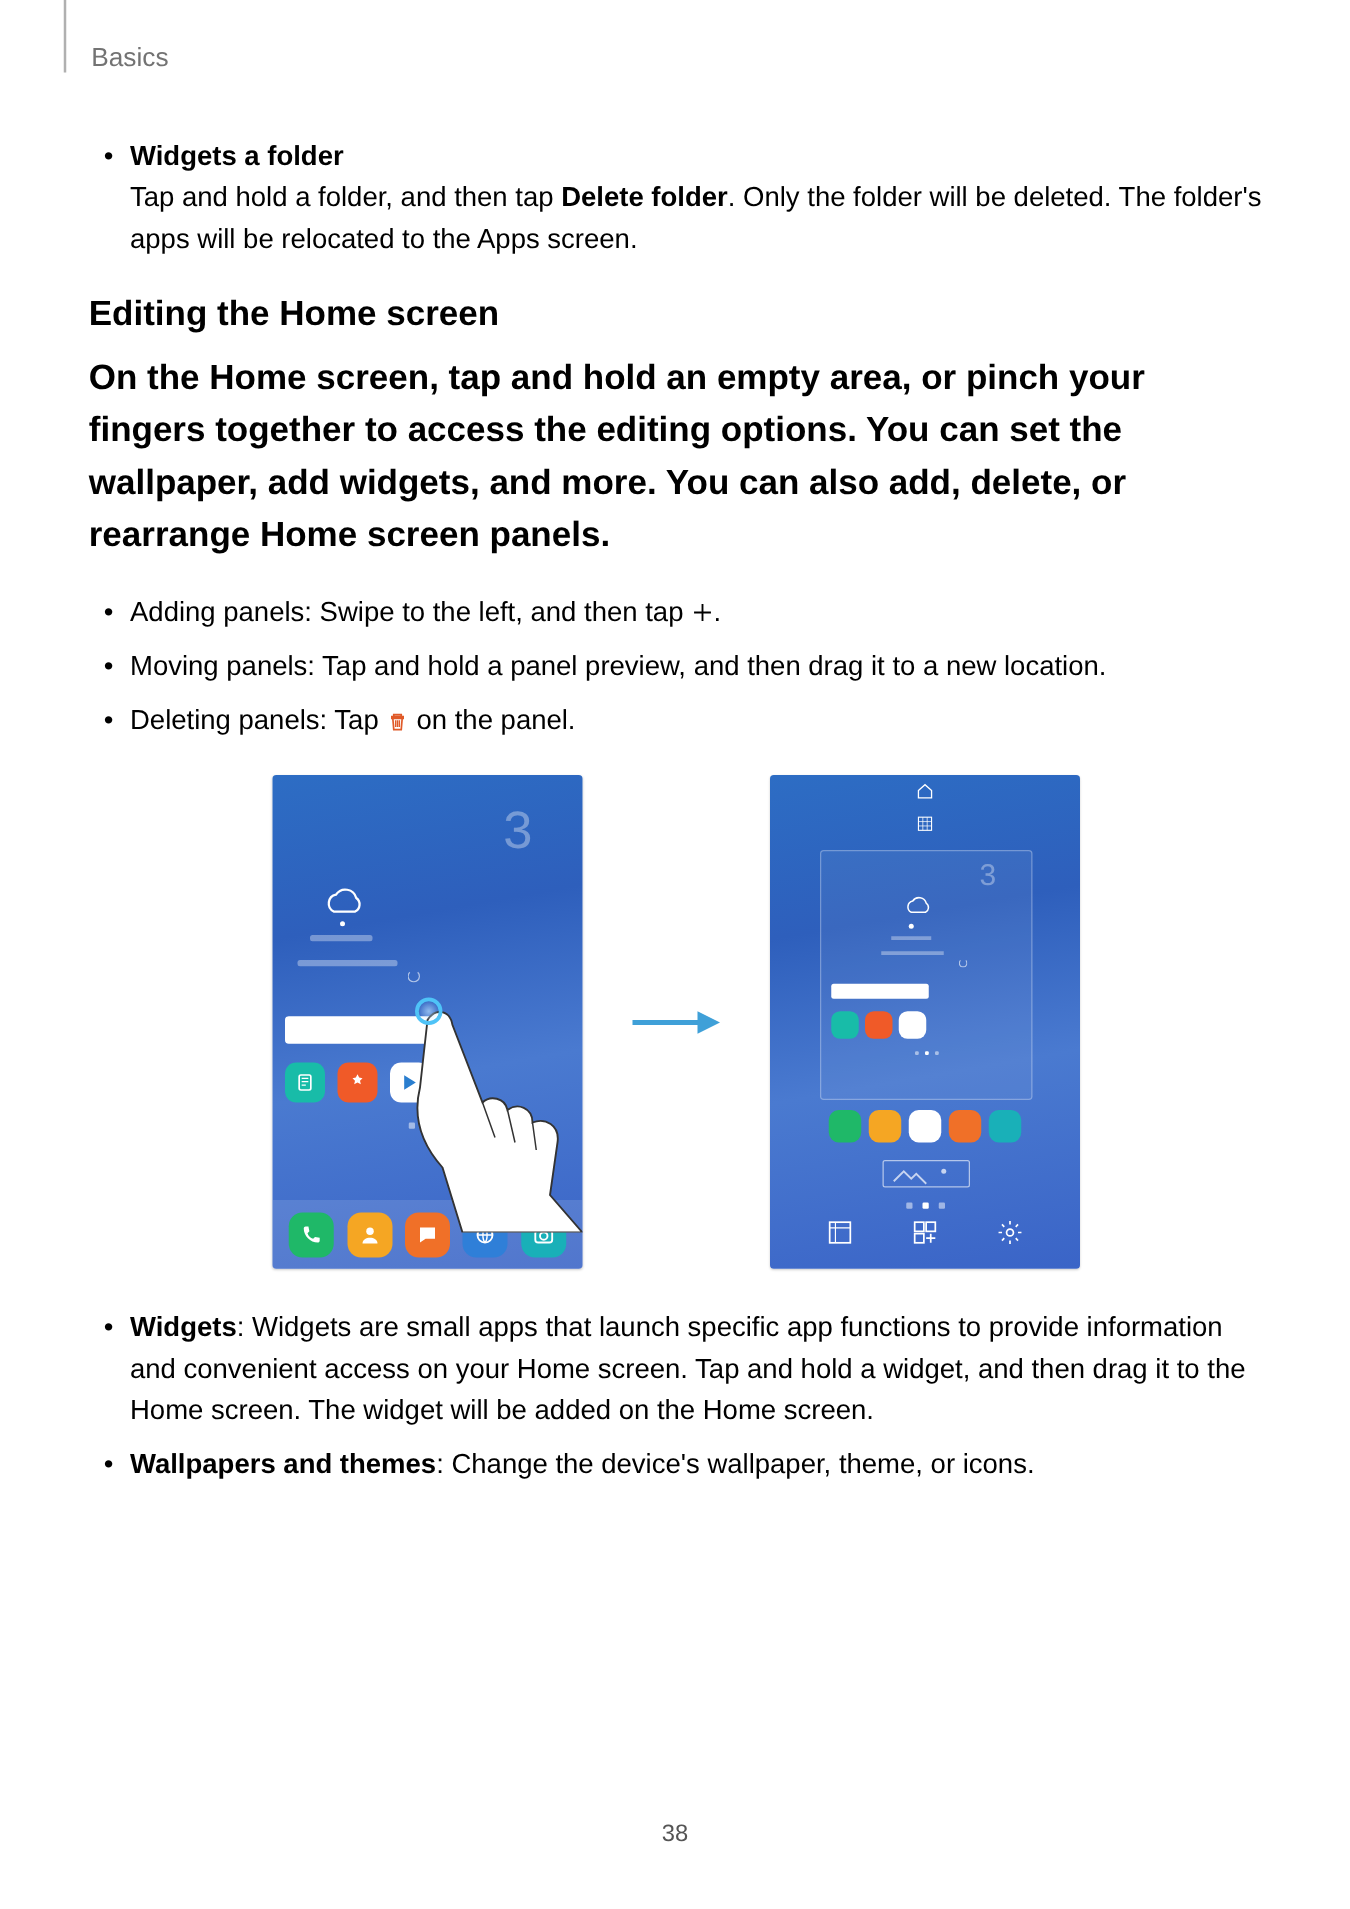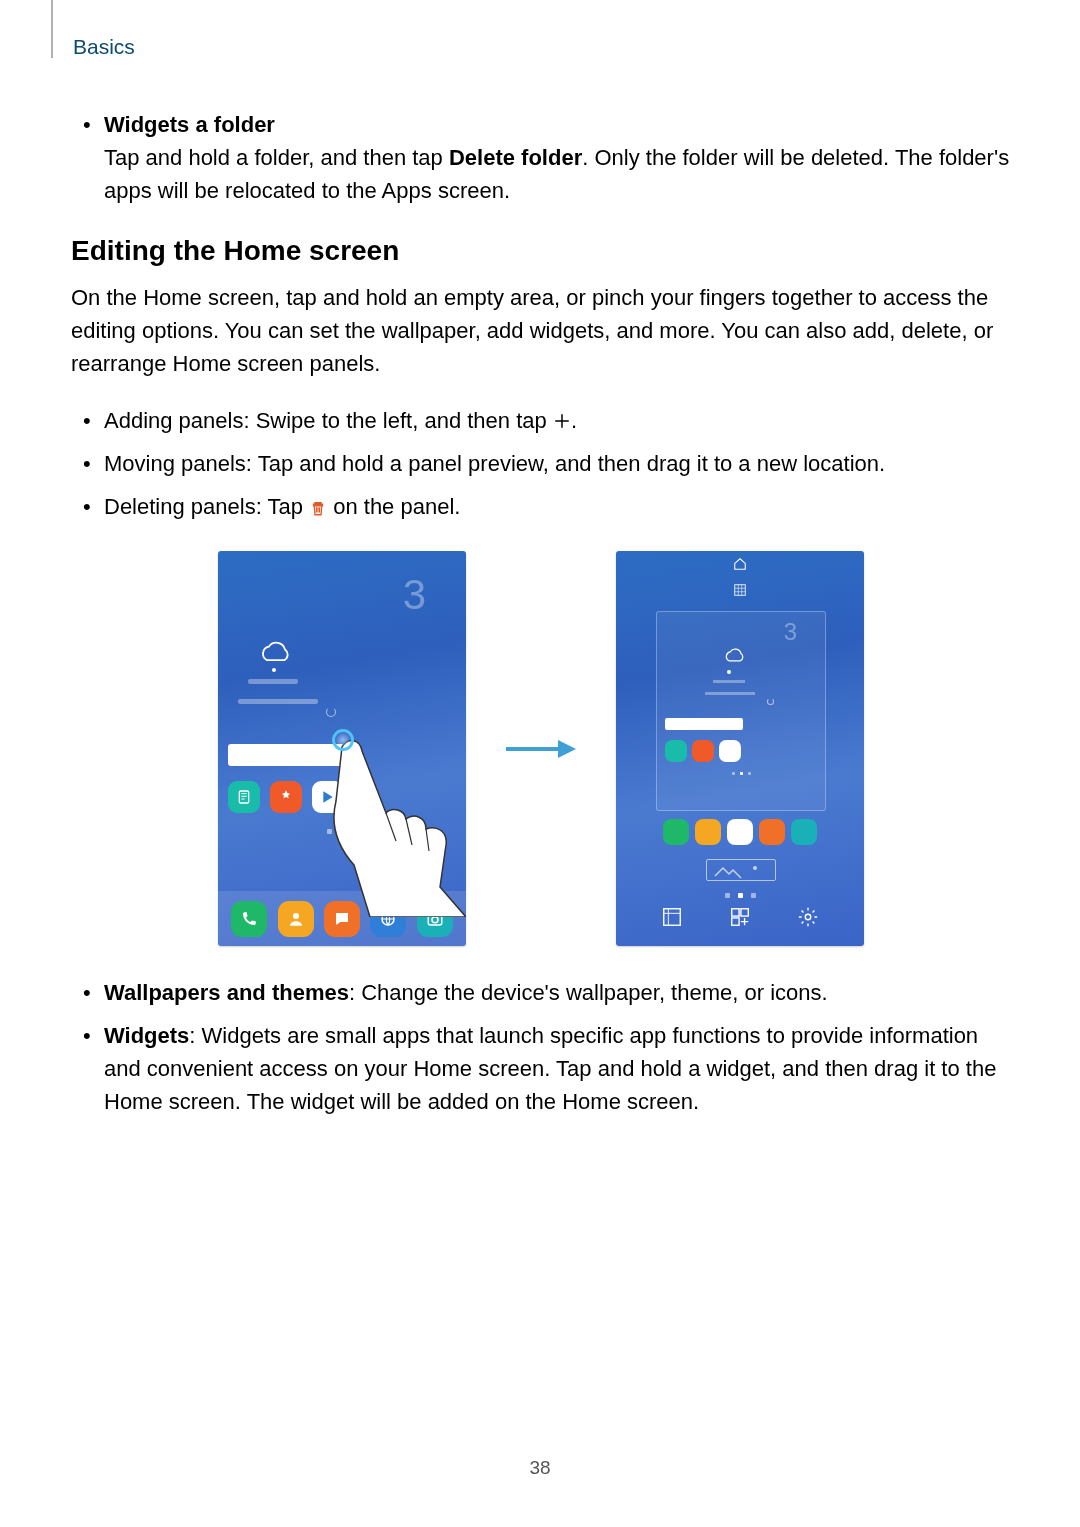--- a/index.html
+++ b/index.html
@@ -17,21 +17,21 @@
     top: 0;
     width: 2px;
     height: 58px;
     background: #b0b0b0;
   }
   .header-text {
     position: absolute;
     left: 73px;
     top: 35px;
     font-size: 21px;
-    color: #0c4a6e;
+    color: #737373;
   }
   .content {
     position: absolute;
     left: 71px;
     top: 108px;
     width: 940px;
   }
   .bullet-list { list-style: none; }
   .bullet-item {
     position: relative;
@@ -47,23 +47,24 @@
     top: 0;
     font-size: 22px;
   }
   .bold { font-weight: 700; }
   .section-title {
     font-size: 28px;
     font-weight: 700;
     margin: 28px 0 14px 0;
   }
   .body-text {
-    font-size: 22px;
+    font-size: 28px;
     line-height: 1.5;
     margin-bottom: 16px;
+    font-weight: bold;
   }
   .inline-icon {
     display: inline-block;
     vertical-align: -2px;
     width: 18px;
     height: 18px;
   }
   .figure-row {
     display: flex;
     justify-content: center;
@@ -425,22 +426,22 @@
         <svg class="p2-icon" viewBox="0 0 24 24">
             <circle cx="12" cy="12" r="3" fill="none" stroke="#fff" stroke-width="1.5"></circle>
             <path d="M12 2v3M12 19v3M2 12h3M19 12h3M5 5l2 2M17 17l2 2M19 5l-2 2M7 17l-2 2" stroke="#fff" stroke-width="1.5"></path>
           </svg>
       </div>
     </div>
   </div>
 
   <ul class="bullet-list">
     <li class="bullet-item">
+      <span class="bold">Widgets</span><span>: Widgets are small apps that launch specific app functions to provide information and convenient access on your Home screen. Tap and hold a widget, and then drag it to the Home screen. The widget will be added on the Home screen.</span>
+    </li>
+    <li class="bullet-item">
       <span class="bold">Wallpapers and themes</span><span>: Change the device's wallpaper, theme, or icons.</span>
     </li>
-    <li class="bullet-item">
-      <span class="bold">Widgets</span><span>: Widgets are small apps that launch specific app functions to provide information and convenient access on your Home screen. Tap and hold a widget, and then drag it to the Home screen. The widget will be added on the Home screen.</span>
-    </li>
   </ul>
 
 </div>
 
 <div class="page-num">38</div>
 
 </body></html>

